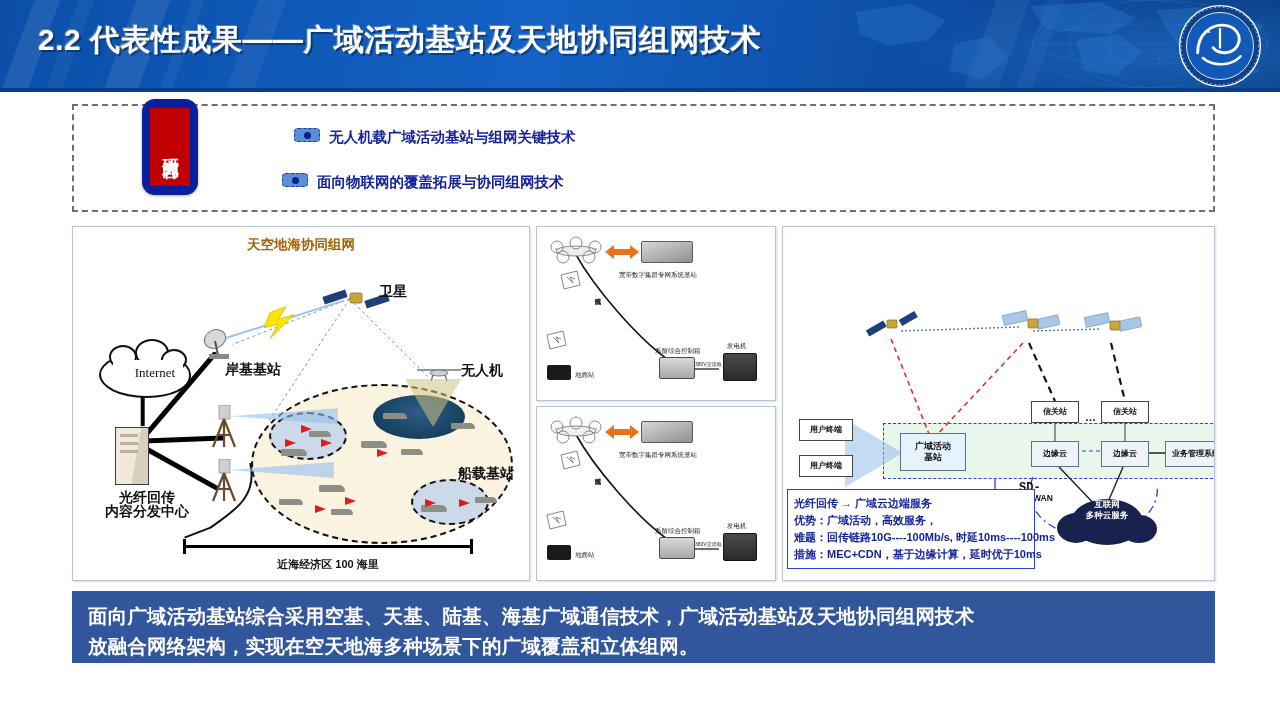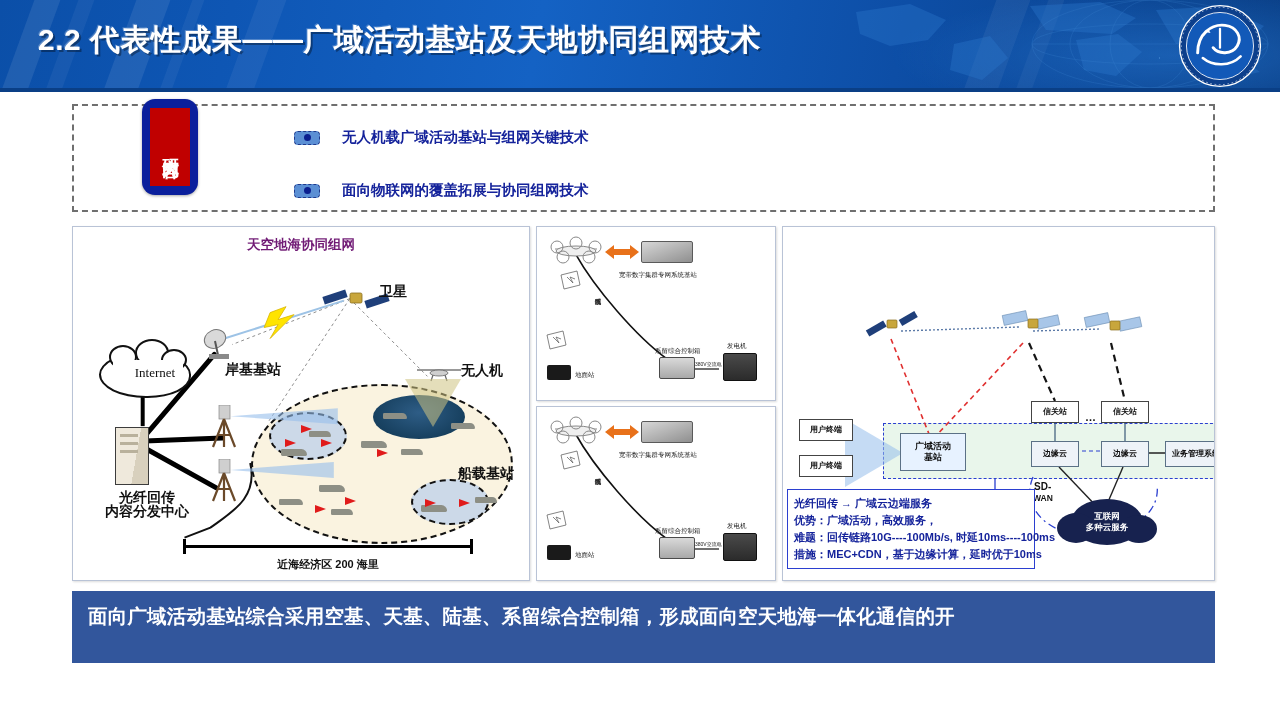--- a/index.html
+++ b/index.html
@@ -59,52 +59,52 @@
   .badge-inner {
     position:absolute; left:8px; top:9px; width:40px; height:78px;
     background:#c00000;
     display:flex; align-items:center; justify-content:center;
   }
   .badge-text {
     writing-mode: vertical-rl; text-orientation: upright;
     color:#ffffff; font-size:17px; font-weight:bold; letter-spacing:1px;
     line-height:1.05;
   }
-  .bullet-row { position:absolute; display:flex; align-items:center; gap:22px; }
+  .bullet-row { position:absolute; display:flex; gap:9px; }
   .bullet-icon {
     width:26px; height:14px; border-radius:4px;
     background:#5b8fd4; border:1px dashed #203a8c;
     display:flex; align-items:center; justify-content:center; flex:0 0 auto;
   }
   .bullet-icon::after {
     content:""; width:7px; height:7px; border-radius:50%; background:#0b1f8f;
   }
   .bullet-text {
     font-size:14.5px; font-weight:bold; color:#15239b; white-space:nowrap;
   }
   .b1 { left:220px; top:22px; }
-  .b2 { left:220px; top:67px;margin-top:8px; }
+  .b2 { left:208px; top:67px; }
   .b3 { left:728px; top:22px; }
   .b4 { left:728px; top:67px; }
 
   
   .panel {
     position:absolute; background:#fff;
     border:1px solid #b9c3d6;
     box-shadow: 1px 1px 2px rgba(0,0,0,.14);
     overflow:hidden;
   }
   .panel-left   { left:72px;  top:226px; width:458px; height:355px; }
   .panel-mid-a  { left:536px; top:226px; width:240px; height:175px; }
   .panel-mid-b  { left:536px; top:406px; width:240px; height:175px; }
   .panel-right  { left:782px; top:226px; width:433px; height:355px; }
 
   .panel-title {
     position:absolute; left:0; right:0; top:9px; text-align:center;
-    font-size:13.5px; font-weight:bold; color:#701a75;
+    font-size:13.5px; font-weight:bold; color:#a16207;
   }
 
   
   .lbl { position:absolute; font-size:14px; color:#111; white-space:nowrap; font-weight:bold; }
   .lbl-sm { position:absolute; font-size:6.5px; color:#222; white-space:nowrap; }
   .lbl-md { position:absolute; font-size:11px; color:#111; white-space:nowrap; font-weight:bold; }
 
   
   .cloud-internet {
     position:absolute; left:26px; top:125px; width:92px; height:46px;
@@ -187,21 +187,21 @@
     display:flex; align-items:center; justify-content:center;
     font-size:8px; color:#101010; text-align:center; line-height:1.15; font-weight:bold;
   }
   .node-main {
     position:absolute; background:#e7f2ff; border:1.4px solid #5b7186;
     display:flex; align-items:center; justify-content:center;
     font-size:9px; color:#101010; text-align:center; line-height:1.25; font-weight:bold;
   }
   .blue-cloud {
     position:absolute; background:#17224f; border-radius:50%;
-    display:flex; align-items:center; justify-content:center;
+    display:flex; align-items:flex-start; justify-content:center;
     color:#fff; font-size:8.5px; font-weight:bold; text-align:center; line-height:1.3;
   }
   .blue-cloud::before, .blue-cloud::after {
     content:""; position:absolute; background:#17224f; border-radius:50%;
   }
   .blue-cloud::before { left:-14px; top:14px; width:38px; height:30px; }
   .blue-cloud::after  { right:-14px; top:16px; width:36px; height:28px; }
   .notebox {
     position:absolute; border:1.4px solid #2b3fd0; background:#fff;
     padding:5px 6px;
@@ -392,21 +392,21 @@
     <div class="red-arrow" style="left:352px; top:272px;"></div>
     <div class="red-arrow" style="left:386px; top:272px;"></div>
 
     <div class="lbl" style="left:385px; top:238px;">船载基站</div>
 
     <div class="ruler">
       <div class="bar"></div>
       <div class="cap" style="left:0;"></div>
       <div class="cap" style="right:0;"></div>
     </div>
-    <div class="lbl-md" style="left:110px; top:330px; width:290px; text-align:center;">近海经济区 200 海里</div>
+    <div class="lbl-md" style="left:110px; top:330px; width:290px; text-align:center;">近海经济区 100 海里</div>
   </div>
 
   <div class="panel panel-mid-a">
     <svg viewBox="0 0 240 175" style="position:absolute;inset:0;width:240px;height:175px;">
       <path d="M38 26 C58 62 100 110 130 132" fill="none" stroke="#111" stroke-width="1.6"></path>
       <line x1="152" y1="142" x2="182" y2="142" stroke="#111" stroke-width="1.2"></line>
       <g stroke="#888" stroke-width="1" fill="none">
         <line x1="18" y1="22" x2="60" y2="22"></line>
         <ellipse cx="39" cy="24" rx="20" ry="5" fill="#efefef"></ellipse>
         <circle cx="20" cy="20" r="6" fill="none"></circle>
@@ -551,35 +551,36 @@
     <div class="node" style="left:248px; top:214px; width:48px; height:26px;">
       <span>边缘云</span>
     </div>
     <div class="node" style="left:318px; top:214px; width:48px; height:26px;">
       <span>边缘云</span>
     </div>
     <div class="node" style="left:382px; top:214px; width:62px; height:26px;">
       <span>业务管理系统</span>
     </div>
 
-    <div class="lbl" style="left:251px; top:254px; font-size:10px; color:#111;">SD-</div>
+    <div class="lbl" style="left:236px; top:254px; font-size:12px; color:#111;font-family:Liberation Mono, monospace;">SD-</div>
     <div class="lbl" style="left:250px; top:266px; font-size:8.5px; color:#111;">WAN</div>
 
     <div class="blue-cloud" style="left:288px; top:272px; width:72px; height:46px;">
       <div style="position:relative;z-index:2;">
         <div>互联网</div>
         <div>多种云服务</div>
       </div>
     </div>
 
     <div class="notebox" style="left:4px; top:262px; width:248px;">
       <p>光纤回传 → 广域云边端服务</p>
       <p>优势：广域活动，高效服务，</p>
       <p>难题：回传链路10G----100Mb/s, 时延10ms----100ms</p>
       <p>措施：MEC+CDN，基于边缘计算，延时优于10ms</p>
     </div>
   </div>
 
   <div class="banner">
-    <p>面向广域活动基站综合采用空基、天基、陆基、系留综合控制箱，形成面向空天地海一体化通信的开</p>
+    <p>面向广域活动基站综合采用空基、天基、陆基、海基广域通信技术，广域活动基站及天地协同组网技术</p>
+    <p>放融合网络架构，实现在空天地海多种场景下的广域覆盖和立体组网。</p>
   </div>
 
 </div>
 
 </body></html>

